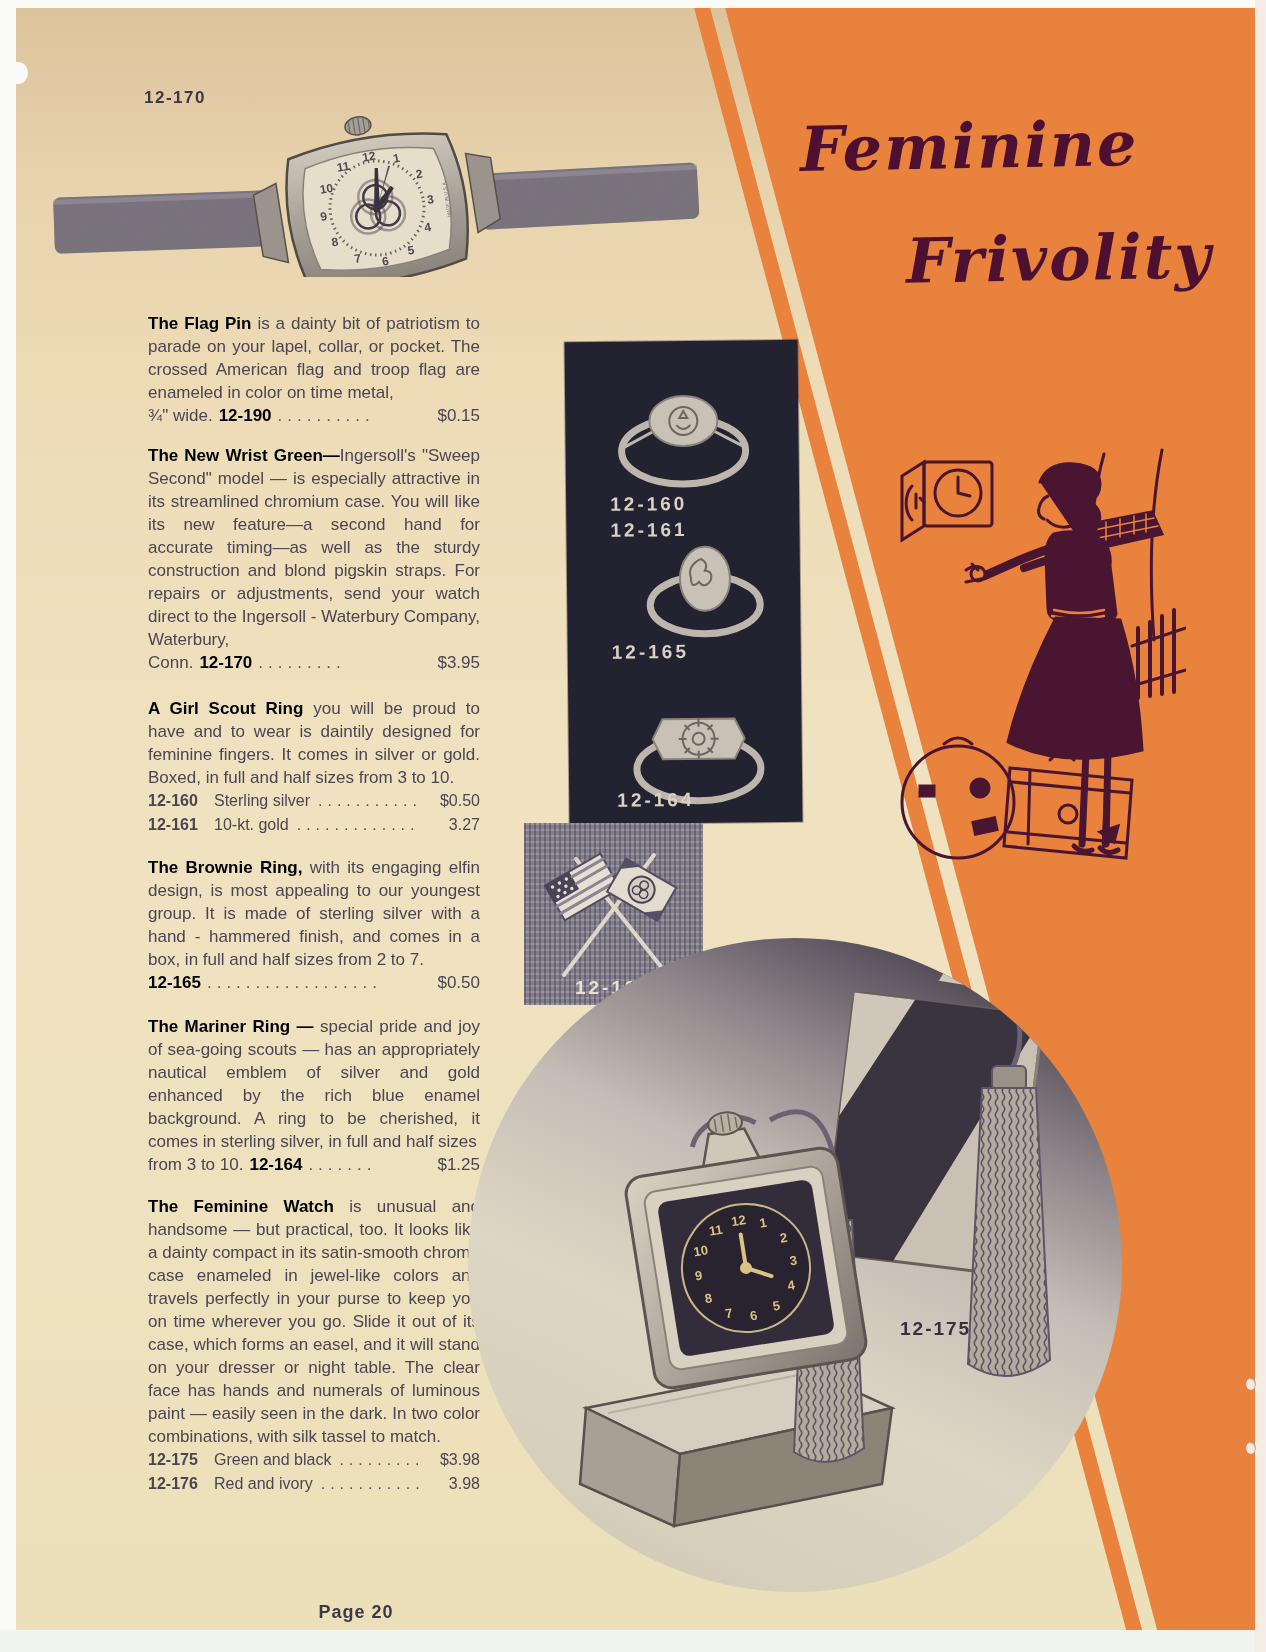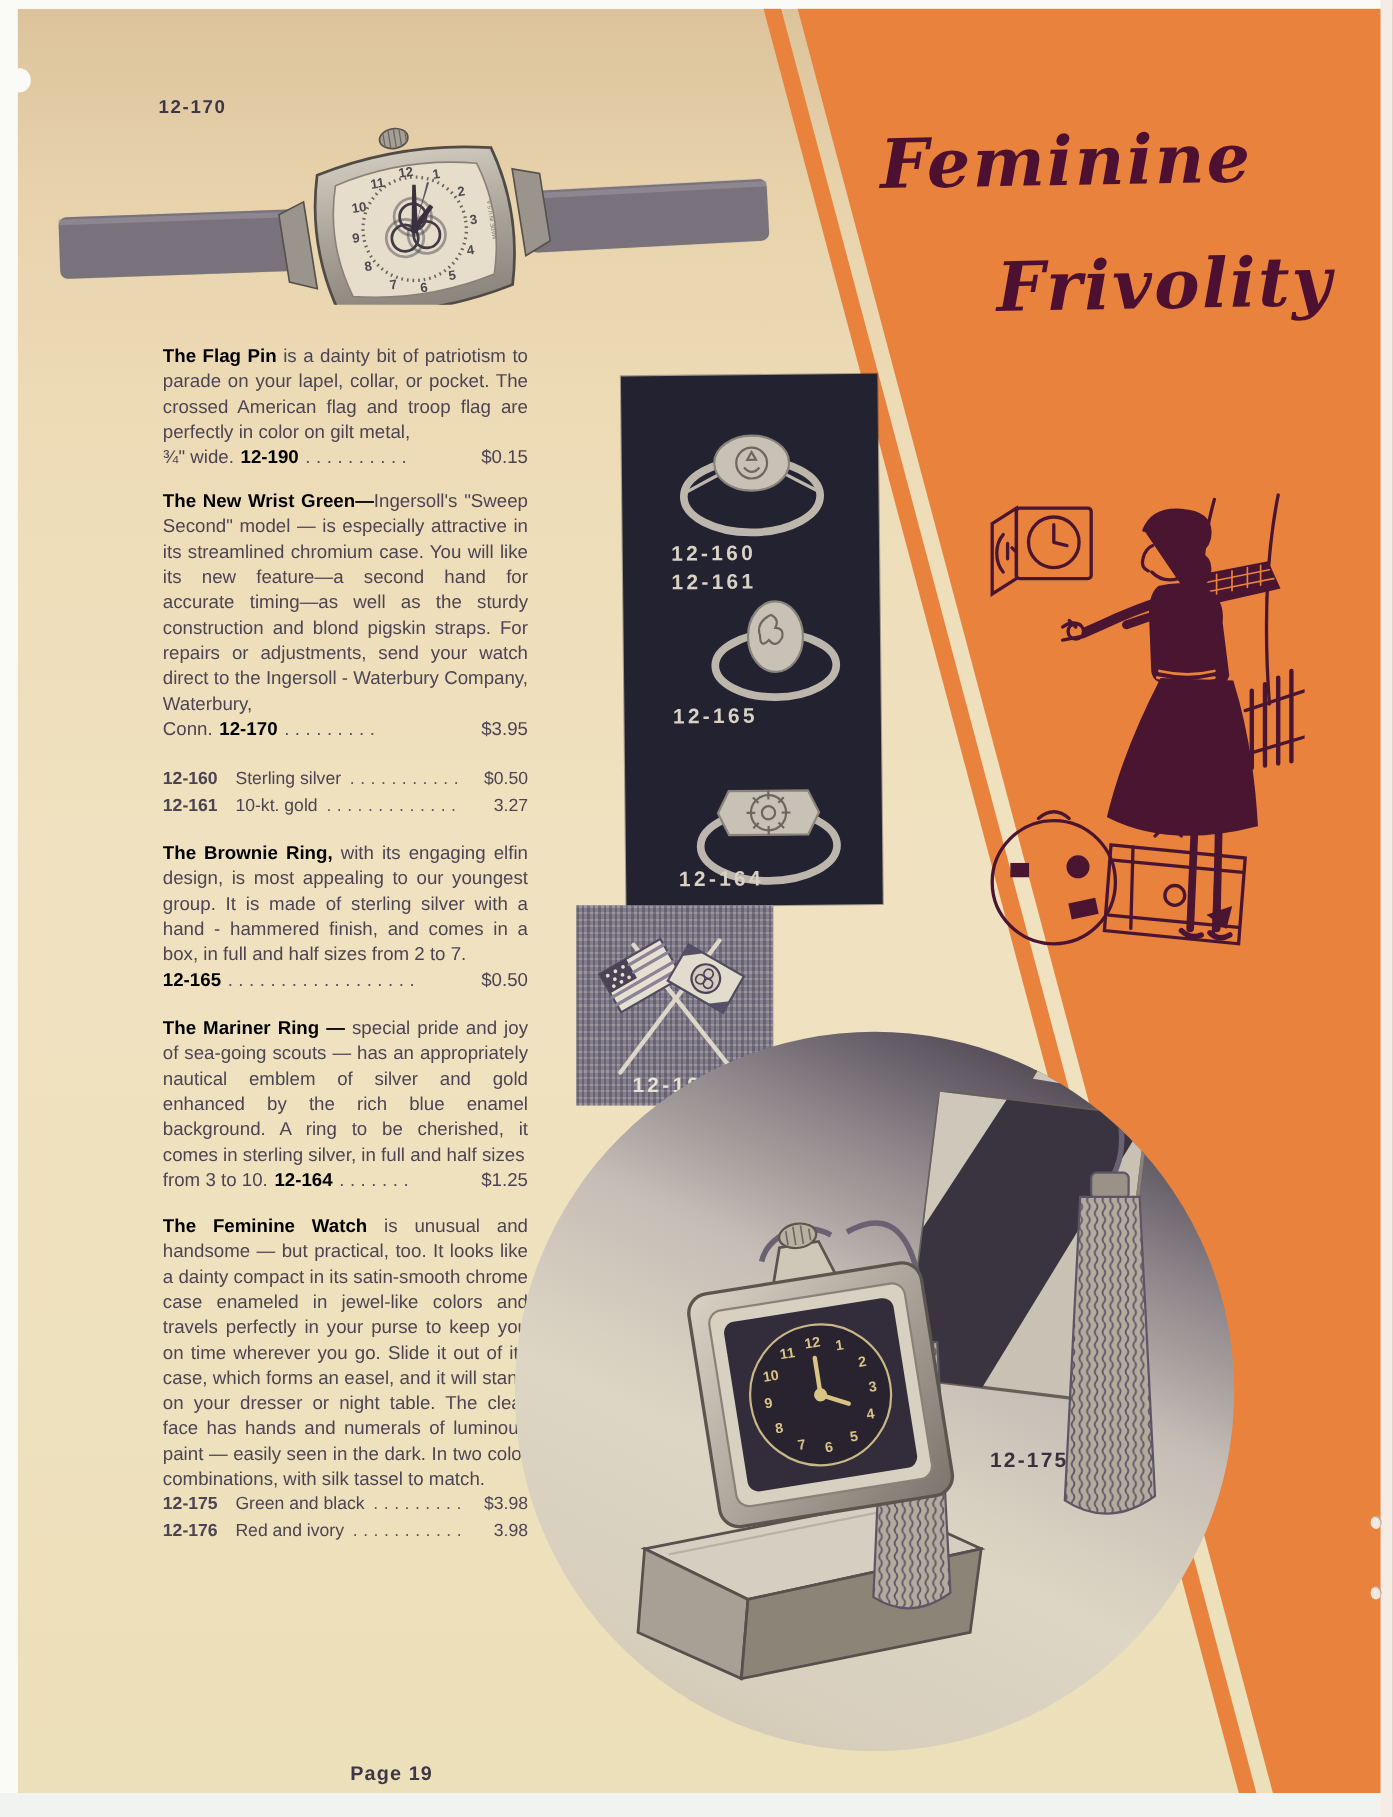--- a/index.html
+++ b/index.html
@@ -135,40 +135,42 @@
           <circle cx="0" cy="0" r="3.5"></circle>
         </g>
       </g>
     </svg>
   </div>
 
   <div class="col">
 
     <div class="blk1">
       <p><b>The Flag Pin</b>
-         <span>is a dainty bit of patriotism to parade on your lapel, collar, or pocket. The crossed American flag and troop flag are perfectly in color on gilt metal,</span></p>
+         <span>is a dainty bit of patriotism to parade on your lapel, collar, or pocket. The crossed American flag and troop flag are enameled in color on time metal,</span></p>
       <div class="tail">
         <span>¾" wide.</span>
         <b>12-190</b>
         <span class="dots">..........</span>
         <span class="price">$0.15</span>
       </div>
     </div>
 
     <div class="blk2">
       <p><b>The New Wrist Green—</b><span>Ingersoll's "Sweep Second" model — is especially attractive in its streamlined chromium case. You will like its new feature—a second hand for accurate timing—as well as the sturdy construction and blond pigskin straps. For repairs or adjustments, send your watch direct to the Ingersoll - Waterbury Company, Waterbury,</span></p>
       <div class="tail">
         <span>Conn.</span>
         <b>12-170</b>
         <span class="dots">.........</span>
         <span class="price">$3.95</span>
       </div>
     </div>
 
     <div class="blk3">
+      <p><b>A Girl Scout Ring</b>
+         <span>you will be proud to have and to wear is daintily designed for feminine fingers. It comes in silver or gold. Boxed, in full and half sizes from 3 to 10.</span></p>
       <div class="prow">
         <span class="pcode">12-160</span>
         <span class="pdesc">Sterling silver</span>
         <span class="dots">...........</span>
         <span class="price">$0.50</span>
       </div>
       <div class="prow">
         <span class="pcode">12-161</span>
         <span class="pdesc">10-kt. gold</span>
         <span class="dots">.............</span>
@@ -413,21 +415,21 @@
         <g stroke="#d9c385" stroke-width="4" stroke-linecap="round">
           <path d="M0,0 L0,-34"></path>
             <path d="M0,0 L24,12"></path>
             <circle cx="0" cy="0" r="4" fill="#d9c385"></circle>
         </g>
       </g>
     </svg>
     <div class="circle-label">12-175</div>
   </div>
 
-  <div class="footer">Page 19</div>
+  <div class="footer">Page 20</div>
 
   <div class="m top"></div>
   <div class="m left"></div>
   <div class="m bottom"></div>
   <div class="m right"></div>
   <div class="notch"></div>
   <div class="punch" style="left:1246px;top:1378px;"></div>
   <div class="punch" style="left:1246px;top:1442px;"></div>
 
 </div>

